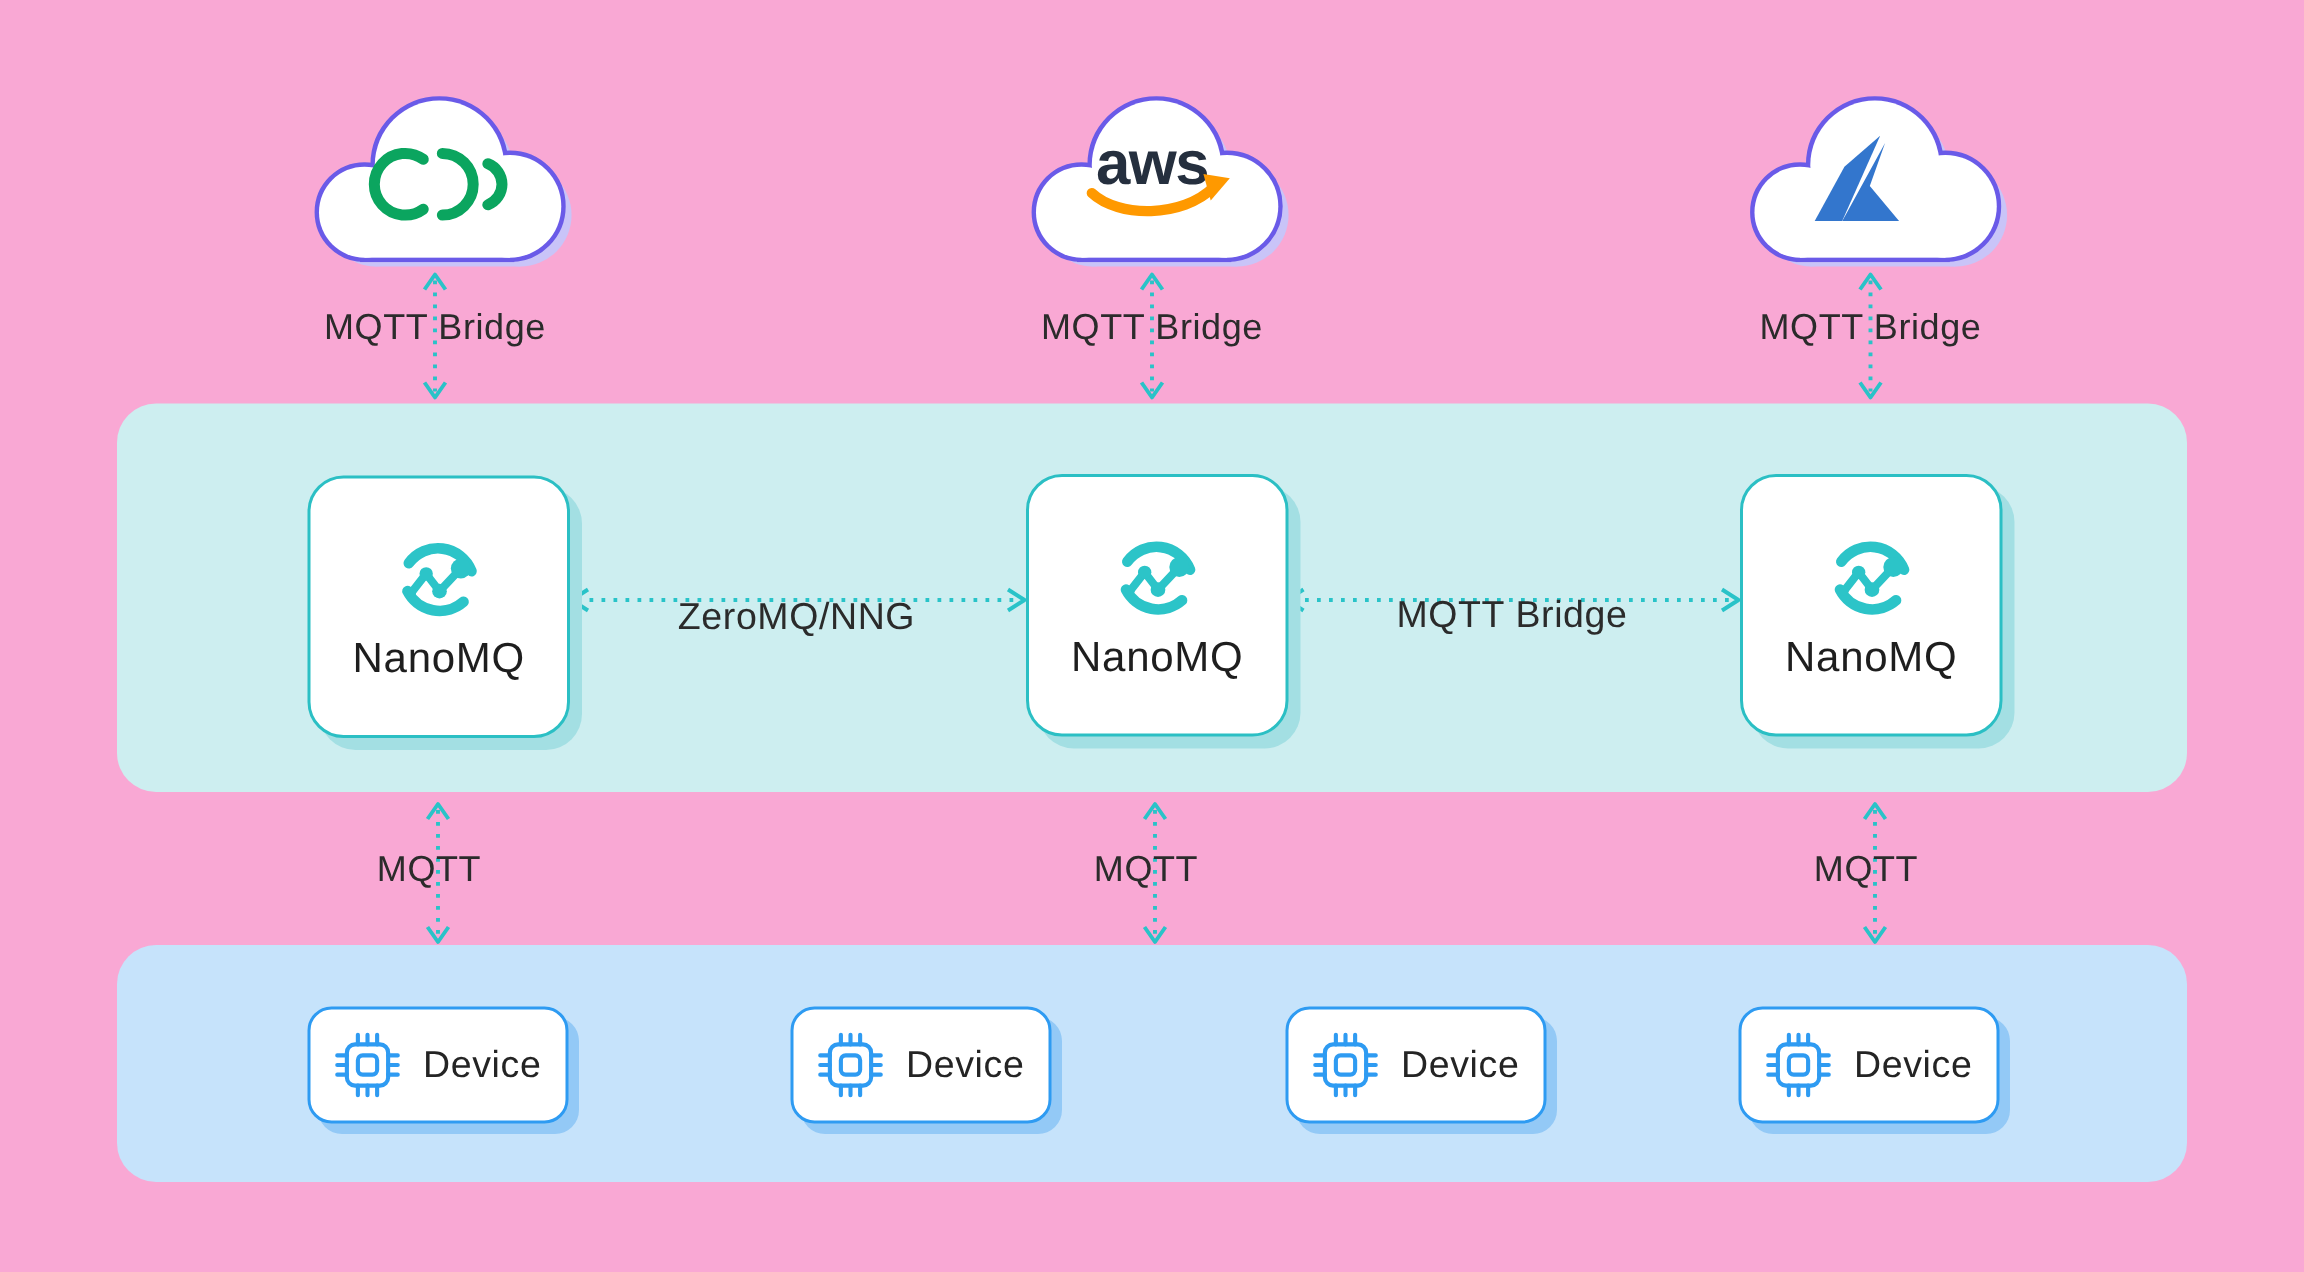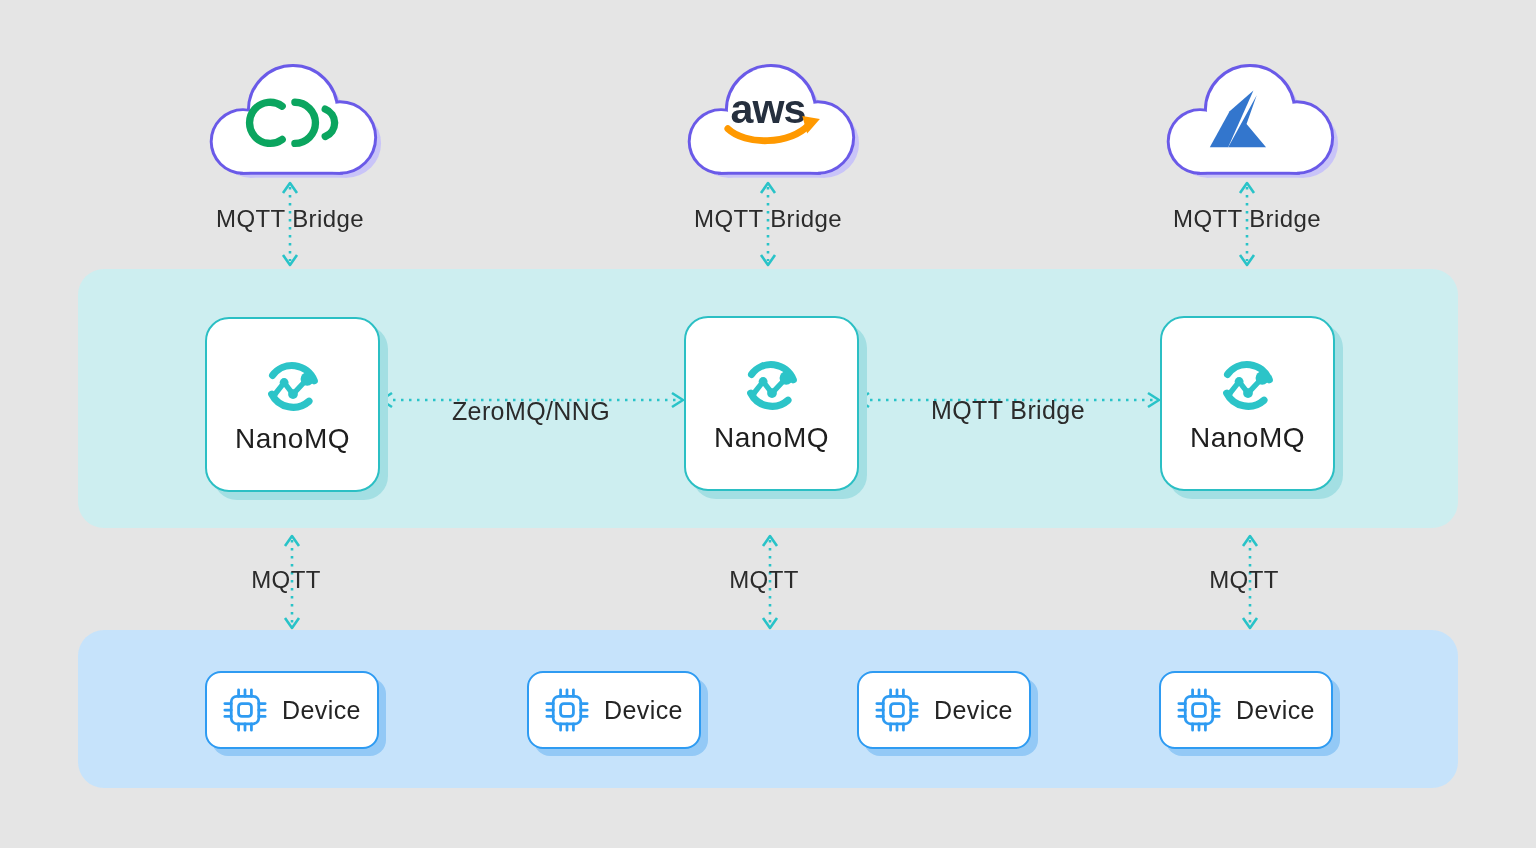--- a/index.html
+++ b/index.html
@@ -1,17 +1,17 @@
 <!DOCTYPE html>
 <html><head>
 <meta charset="utf-8">
 <style>
   html,body{margin:0;padding:0;background:#ffffff;}
   .canvas{
-    position:relative;width:1536px;height:848px;background:#e5e5e5;overflow:hidden;
+    position:relative;width:1536px;height:848px;background:#f9a8d4;overflow:hidden;
     font-family:"Liberation Sans", sans-serif;color:#262626;
   }
   .band{position:absolute;border-radius:26px;z-index:0;}
   .band-brokers{left:78px;top:269px;width:1380px;height:259px;background:#cdeef0;}
   .band-devices{left:78px;top:630px;width:1380px;height:158px;background:#c6e3fb;}
 
   .cloud{position:absolute;width:186px;height:130px;z-index:2;}
   .cloud-1{left:197px;top:50px;}
   .cloud-2{left:675px;top:50px;}
   .cloud-3{left:1154px;top:50px;}

